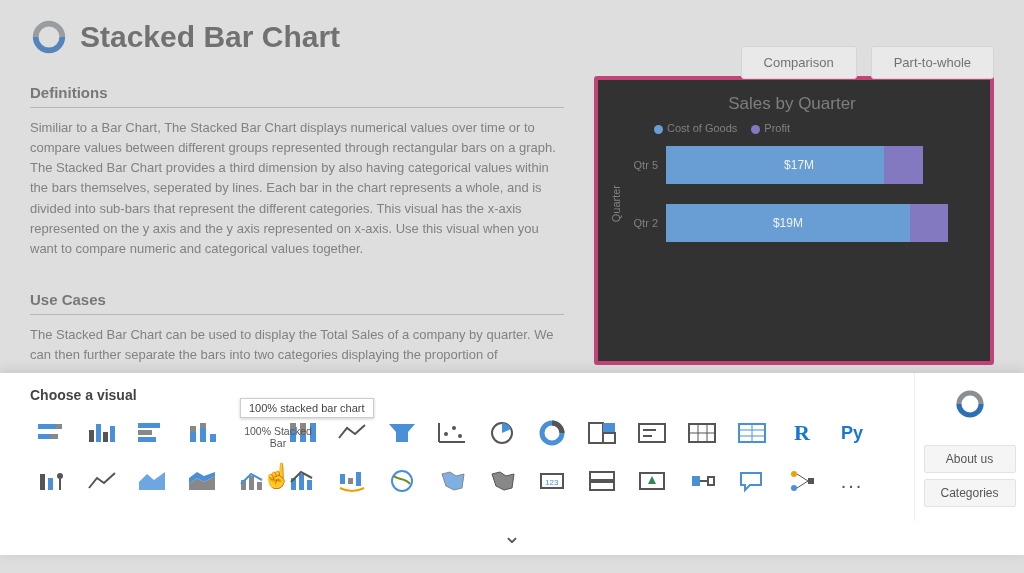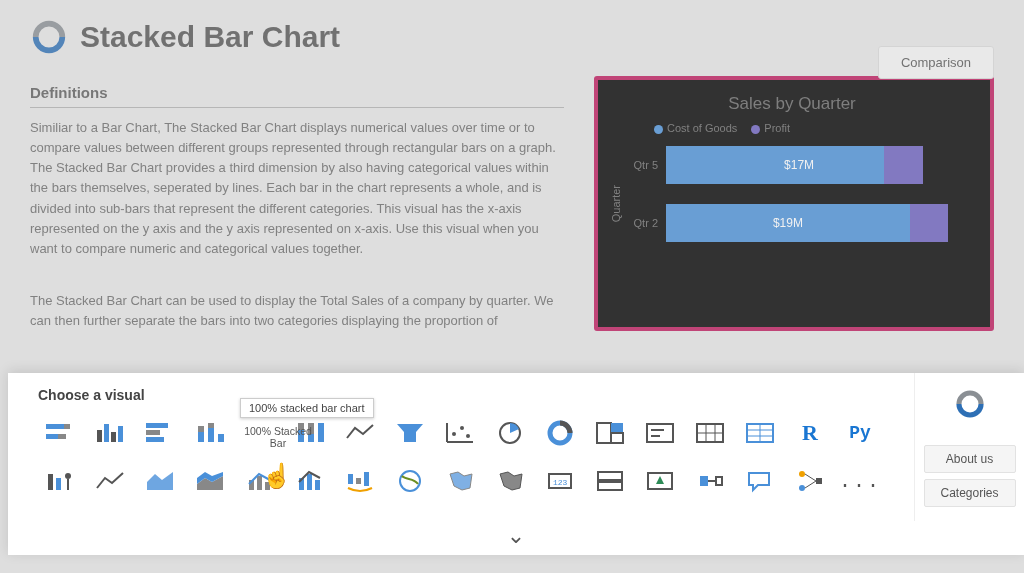--- a/index.html
+++ b/index.html
@@ -25,26 +25,26 @@
   .yaxis { display:flex; align-items:center; }
   .yaxis-label { writing-mode: vertical-rl; transform: rotate(180deg); font-size: 11px; color:#6a6a6a; margin-right:6px; }
   .bars { flex:1; }
   .bar-row { display:flex; align-items:center; margin-bottom:20px; }
   .bar-cat { width:38px; font-size:11px; color:#6a6a6a; text-align:right; padding-right:8px; }
   .bar-track { flex:1; height:38px; position:relative; }
   .seg-a { height:100%; display:inline-flex; align-items:center; justify-content:center; color:#fff; font-size:12px; vertical-align:top; }
   .seg-b { height:100%; display:inline-block; vertical-align:top; }
 
   
-  .chooser-wrap { position:absolute; left:8px; right:0; bottom:18px; z-index:3; background:#fff; box-shadow: 0 -2px 12px rgba(0,0,0,0.12); }
+  .chooser-wrap { position:absolute; left:0; right:0; bottom:18px; z-index:3; background:#fff; box-shadow: 0 -2px 12px rgba(0,0,0,0.12); }
   .chooser { display:flex; }
   .chooser-main { flex:1; padding: 14px 22px 14px 30px; }
   .chooser-title { font-size:14px; font-weight:600; color:#444; margin-bottom:10px; }
   .icon-grid { display:grid; grid-template-columns: repeat(17, 44px); grid-auto-rows: 40px; gap:8px 6px; align-items:center; justify-items:center; }
-  .viz { width:36px; height:30px; display:flex; align-items:center; justify-content:center; cursor:pointer;font-family:Liberation Mono, monospace; }
+  .viz { width:36px; height:30px; display:flex; align-items:center; justify-content:center; cursor:pointer; }
   .viz svg { width:32px; height:26px; }
   .r-icon { font-family: Georgia, serif; font-weight:bold; font-size:22px; color:#1976d2; }
   .py-icon { font-weight:bold; font-size:18px; color:#1976d2; }
   .ellipsis { font-size:20px; color:#555; letter-spacing:2px; }
   .chooser-side { width:110px; border-left:1px solid #eee; padding:14px 10px; display:flex; flex-direction:column; align-items:center; }
   .side-logo { width:34px; height:34px; margin-bottom:18px; }
   .side-btn { width:92px; text-align:center; font-size:12px; color:#555; background:#f5f5f5; border:1px solid #e2e2e2; padding:6px 0; margin-top:6px; border-radius:2px; }
   .dropdown-arrow { text-align:center; font-size:22px; color:#555; padding:2px 0 6px 0; }
 
   
@@ -64,27 +64,29 @@
   <div class="header">
     <svg class="logo-circle" viewBox="0 0 40 40">
       <path class="logo-arc" stroke="#8a8f94" d="M6 20 A14 14 0 0 1 34 20"></path>
       <path class="logo-arc" stroke="#2d6fb5" d="M6 20 A14 14 0 0 0 34 20"></path>
     </svg>
     <h1 class="page-title">Stacked Bar Chart</h1>
   </div>
 
   <div class="top-buttons">
     <button class="top-btn">Comparison</button>
+    <button class="top-btn">Part-to-whole</button>
   </div>
 
   <div class="content">
     <div class="left-col">
       <h2 class="section-h">Definitions</h2>
       <p class="body-text">Similiar to a Bar Chart, The Stacked Bar Chart displays numerical values over time or to compare values between different groups represented through rectangular bars on a graph. The Stacked Bar Chart provides a third dimension by also having categorical values within the bars themselves, seperated by lines. Each bar in the chart represents a whole, and is divided into sub-bars that represent the different categories. This visual has the x-axis represented on the y axis and the y axis represented on x-axis. Use this visual when you want to compare numeric and categorical values together.</p>
       <div class="sec-gap"></div>
+      <h2 class="section-h">Use Cases</h2>
       <p class="body-text">The Stacked Bar Chart can be used to display the Total Sales of a company by quarter. We can then further separate the bars into two categories displaying the proportion of</p>
     </div>
 
     <div class="chart-card">
       <div class="chart-title">Sales by Quarter</div>
       <div class="legend">
         <span><span class="lg-sw" id="legsw0" style="background: rgb(74, 144, 217);"></span><span>Cost of Goods</span></span>
         <span><span class="lg-sw" id="legsw1" style="background: rgb(107, 95, 191);"></span><span>Profit</span></span>
       </div>
       <div class="chart-body">

